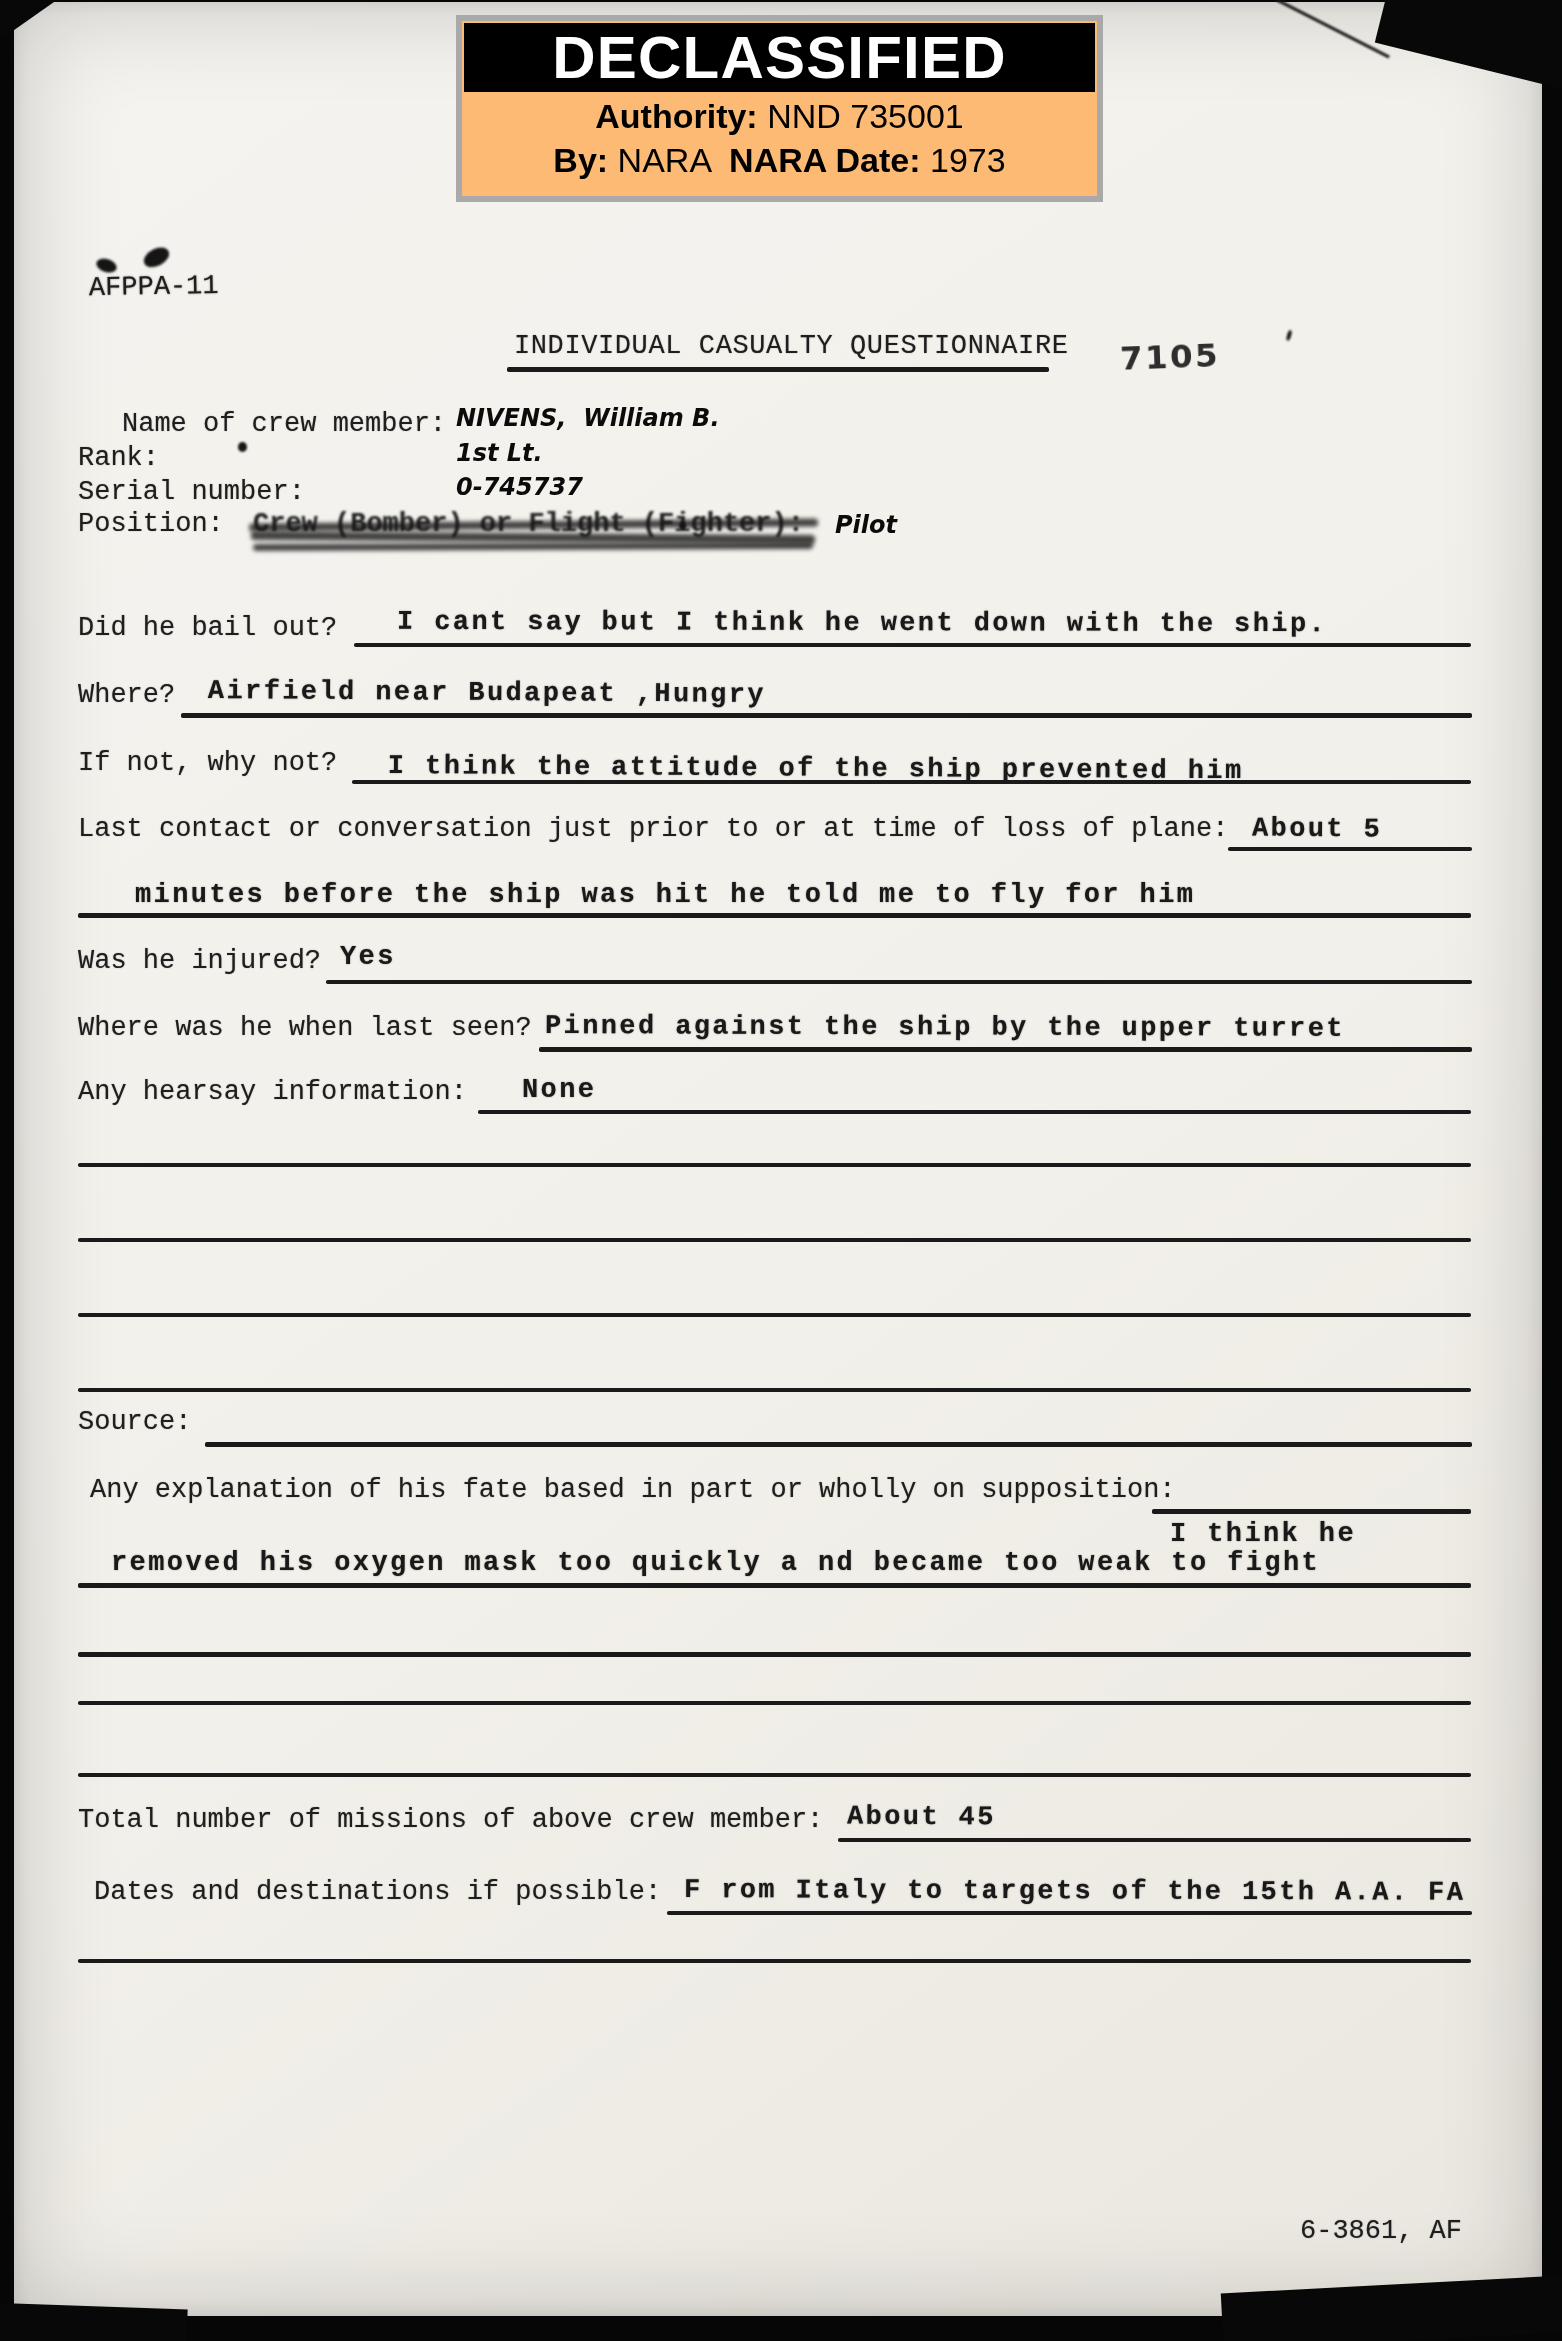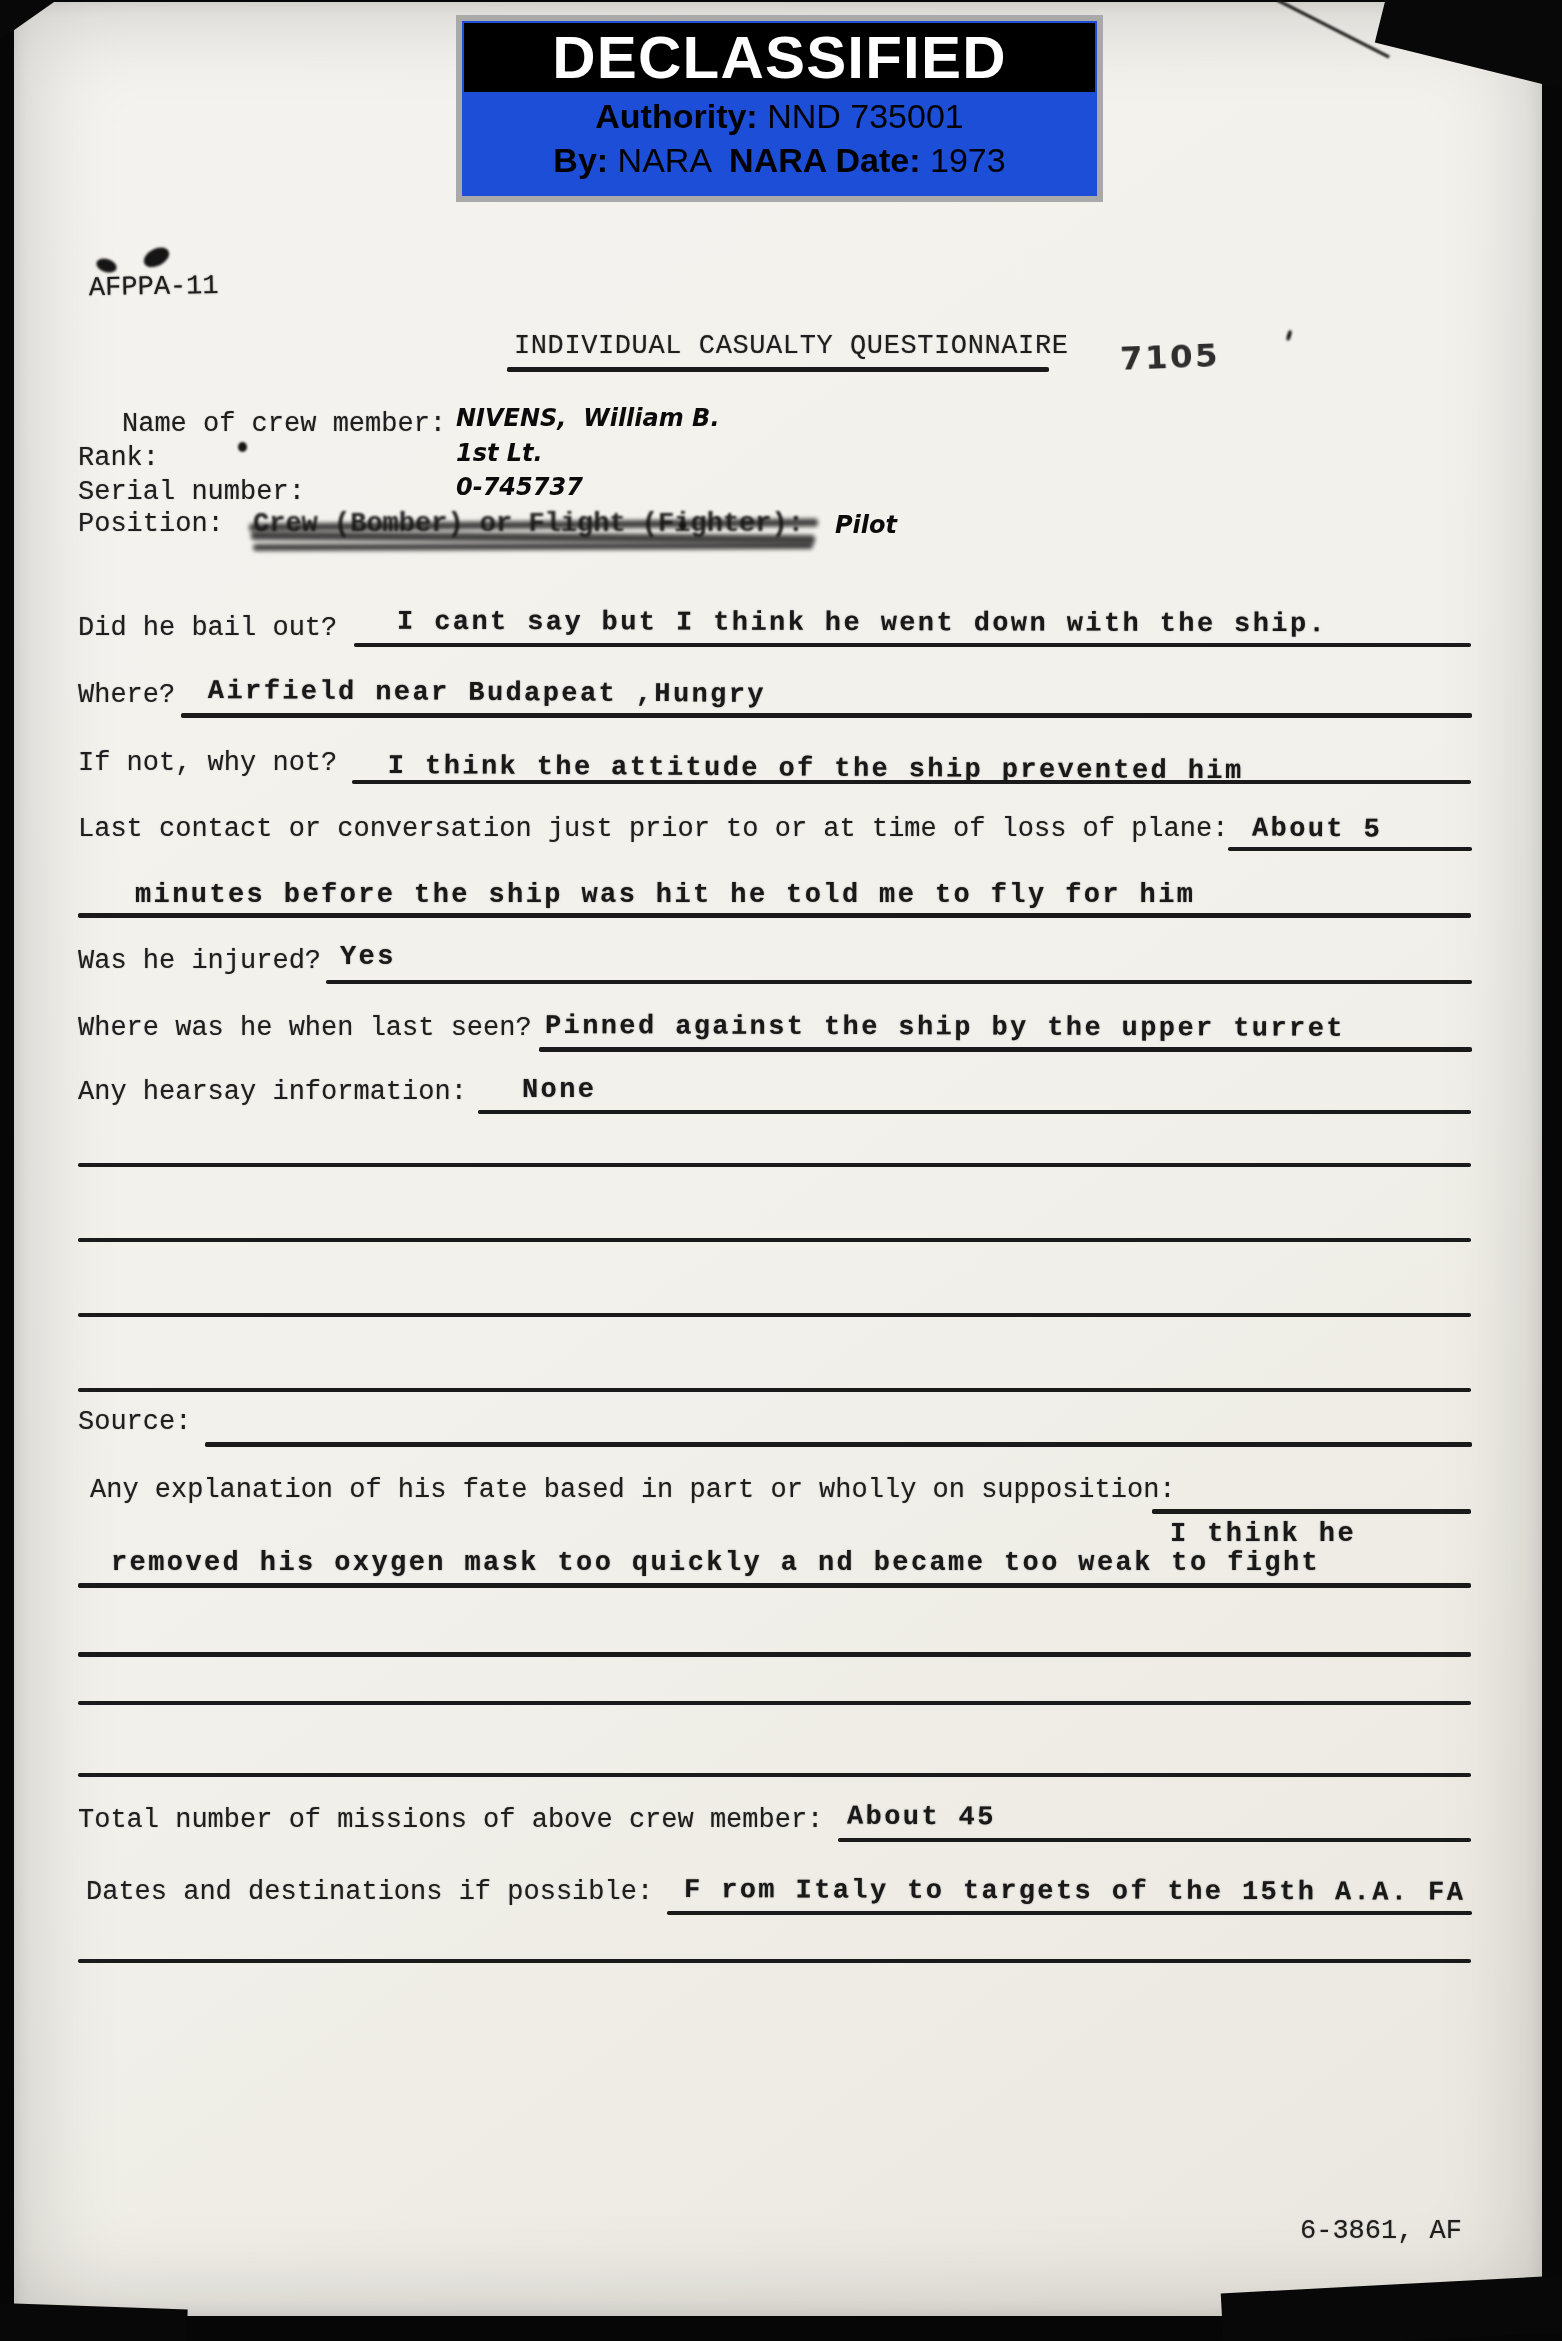--- a/index.html
+++ b/index.html
@@ -16,21 +16,21 @@
      color:#1e1e1e;white-space:pre;text-shadow:0 0 1.2px rgba(25,25,25,.45);line-height:1.15;}
   .ans{font-weight:700;letter-spacing:2.4px;text-shadow:0 0 1.5px rgba(20,20,20,.55);color:#191919;}
   .hand{position:absolute;z-index:4;font-family:"DejaVu Sans",sans-serif;font-weight:700;
         font-style:italic;font-size:24px;color:#0b0b0b;white-space:pre;}
   .uline{position:absolute;z-index:2;background:#1a1a1a;filter:blur(0.7px);border-radius:1.8px;}
   .speck{position:absolute;z-index:4;background:#151515;border-radius:50%;filter:blur(1.3px);}
   .struck{filter:blur(0.8px);font-weight:700;color:#262626;}
   .scribble-bar{position:absolute;z-index:4;background:rgba(22,22,22,.8);filter:blur(2.1px);border-radius:3.6px;}
   .title-u{letter-spacing:0.6px;}
   .stamp{position:absolute;left:456px;top:15px;width:647px;height:187px;box-sizing:border-box;
-         background:#1d4ed8;border:6px solid #a9a9a9;z-index:8;
+         background:#fdba74;border:6px solid #a9a9a9;z-index:8;
          font-family:"Liberation Sans",sans-serif;}
   .stamp-band{margin:2.4px 2.4px 0 2.4px;height:69px;background:#000000;color:#ffffff;
               display:flex;align-items:center;justify-content:center;
               font-weight:bold;font-size:60px;letter-spacing:1.2px;}
   .stamp-line{text-align:center;font-size:34px;color:#000;margin-top:4.8px;white-space:pre;}
   .stamp-line .b{font-weight:bold;}
   .num-stamp{position:absolute;z-index:3;font-family:"DejaVu Sans",sans-serif;font-weight:700;
              font-size:32.5px;letter-spacing:2.4px;color:#2e2e2e;transform:rotate(-2deg);
              filter:blur(0.4px);}
 </style>
@@ -124,21 +124,21 @@
   <div class="uline" style="left:78px;top:1583px;width:1393px;height:4.8px;"></div>
   <div class="uline" style="left:78px;top:1652px;width:1393px;height:4.8px;"></div>
 
   <div class="uline" style="left:78px;top:1701px;width:1393px;height:4.2px;"></div>
   <div class="uline" style="left:78px;top:1773px;width:1393px;height:4.2px;"></div>
 
   <div class="t" style="left:78px;top:1805px;">Total number of missions of above crew member:</div>
   <div class="t ans" style="left:847px;top:1802px;transform:rotate(.3deg);">About 45</div>
   <div class="uline" style="left:838px;top:1838px;width:633px;height:4.2px;"></div>
 
-  <div class="t" style="left:86px;top:1877px;text-align:right;">Dates and destinations if possible:</div>
+  <div class="t" style="left:94px;top:1877px;text-align:right;">Dates and destinations if possible:</div>
   <div class="t ans" style="left:684px;top:1875px;transform:rotate(.2deg);transform-origin:left top;">F rom Italy to targets of the 15th A.A. FA</div>
   <div class="uline" style="left:667px;top:1911px;width:805px;height:4.2px;"></div>
 
   <div class="uline" style="left:78px;top:1959px;width:1393px;height:4.2px;"></div>
 
   <div class="t" style="left:1300px;top:2216px;">6-3861, AF</div>
 </div>
 
 
 </body></html>

